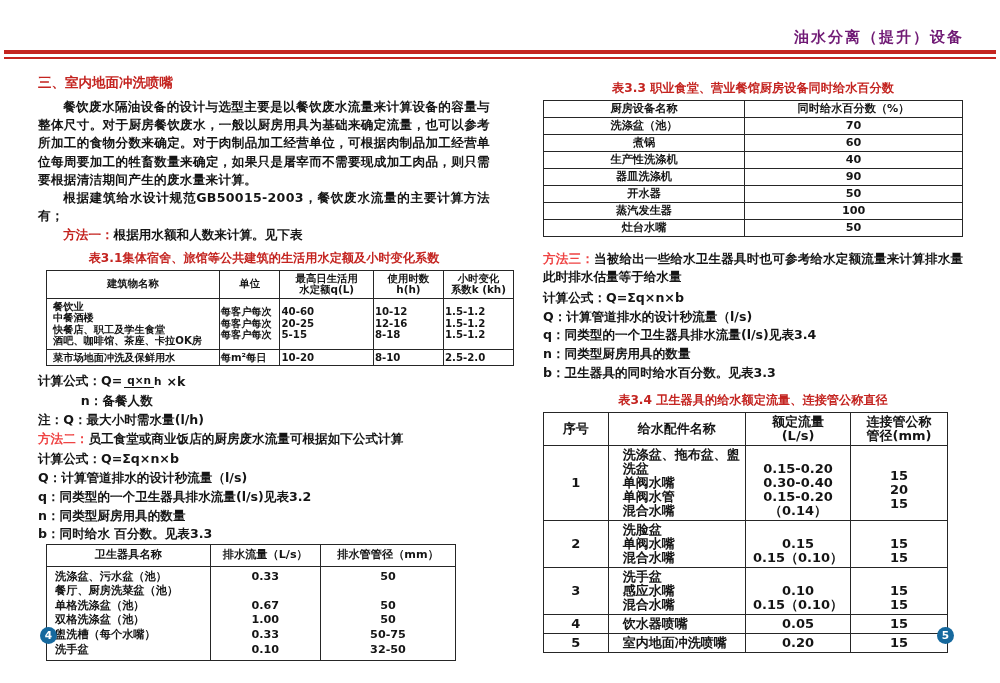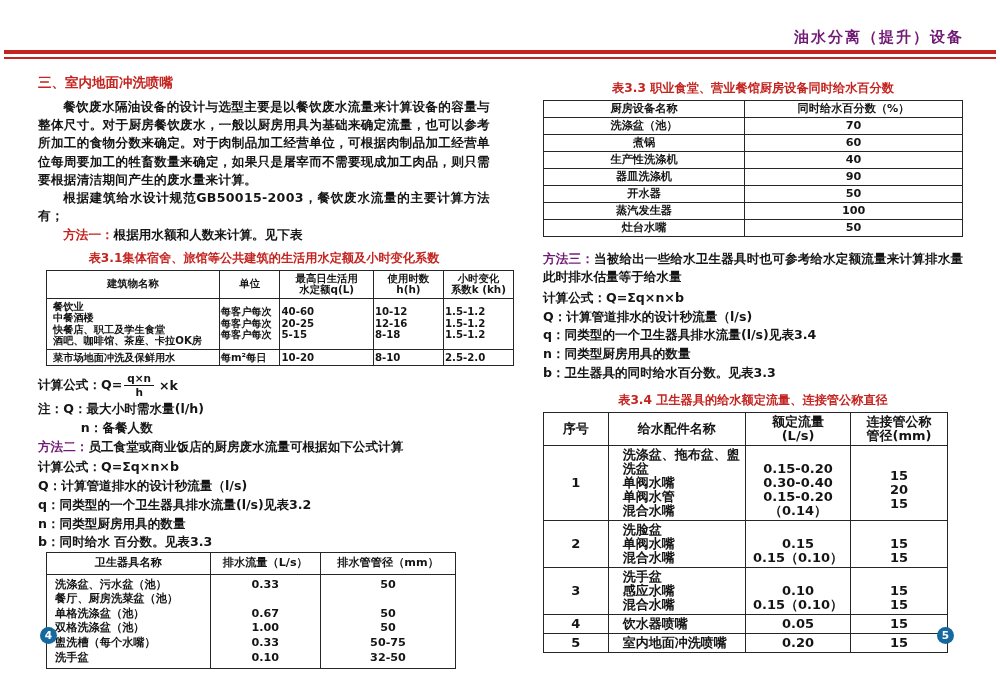--- a/index.html
+++ b/index.html
@@ -14,21 +14,21 @@
   .rule-thin  { position:absolute; top:57px; left:4px; right:4px; height:2px; background:#c42420; }
 
   .col-left  { position:absolute; left:38px;  top:74px; width:452px; }
   .col-right { position:absolute; left:543px; top:80px; width:420px; }
 
   .section-heading { color:#c42420; font-size:13.5px; margin:0 0 6px 0; }
   .body-par { font-size:12.6px; line-height:18.2px; margin:0; text-align:justify; text-indent:2em; letter-spacing:0.3px; }
   .method-line { font-size:12.6px; line-height:18.2px; margin:1px 0 0 0; text-indent:2em; }
   .method-line .mlabel { color:#c42420; }
   .method-par { font-size:12.6px; line-height:18.4px; margin:0 0 2px 0; text-align:justify; text-indent:0; }
-  .method-par .mlabel { color:#701a75; }
+  .method-par .mlabel { color:#ef4444; }
 
   .tbl-title { color:#c42420; text-align:center; font-size:12.2px; margin:5px 0 3px 0; }
 
   table { border-collapse:collapse; table-layout:fixed; }
   th, td { border:1.5px solid #262626; white-space:pre-line; font-weight:700; vertical-align:middle; }
 
   .tbl31 { width:468px; margin-left:8px; font-size:10.2px; line-height:11.5px; }
   .tbl31 th { padding:2px 1px; font-size:10.4px; text-align:center; }
   .tbl31 td { padding:2px 1px; text-align:left; }
   .tbl31 td:first-child { text-align:left; padding-left:6px; }
@@ -40,21 +40,21 @@
 
   .tbl33 { width:420px; font-size:11.2px; line-height:12px; }
   .tbl33 th, .tbl33 td { padding:2px 2px; text-align:center; }
 
   .tbl34 { width:405px; font-size:13px; line-height:14px; }
   .tbl34 th { padding:2px; text-align:center; }
   .tbl34 td { padding:2px; text-align:center; }
   .tbl34 td:nth-child(2) { text-align:left; padding-left:14px; }
 
   .formula-row { display:flex; align-items:center; font-size:12.6px; margin:7px 0 2px 0; }
-  .frac { display:inline-flex; flex-direction:column; text-align:center; font-size:10.5px; line-height:11px; margin:0 2px; }
+  .frac { display:inline-flex; text-align:center; font-size:10.5px; line-height:11px; margin:0 2px; }
   .frac .num { border-bottom:1.4px solid #151515; padding:0 3px 1px 3px; }
   .frac .den { padding-top:1px; }
   .formula-suffix { margin-left:3px; }
 
   .tline { font-size:12.6px; line-height:18.8px; }
   .note-line { font-size:12.6px; line-height:18.8px; }
   .note-indent { padding-left:3.4em; }
 
   .page-num {
     position:absolute; width:17px; height:17px; border-radius:50%;
@@ -131,22 +131,22 @@
       </table>
 
     <div class="formula-row">
       <span>计算公式：Q=</span>
       <span class="frac">
         <span class="num">q×n</span>
         <span class="den">h</span>
       </span>
       <span class="formula-suffix">×k</span>
     </div>
+    <div class="note-line note-indent">n：备餐人数</div>
     <div class="note-line">注：Q：最大小时需水量(l/h)</div>
-    <div class="note-line note-indent">n：备餐人数</div>
 
     <div class="method-par">
       <span class="mlabel">方法二：</span><span>员工食堂或商业饭店的厨房废水流量可根据如下公式计算</span>
     </div>
     <div>
         <div class="tline">计算公式：Q=Σq×n×b</div>
         <div class="tline">Q：计算管道排水的设计秒流量（l/s)</div>
         <div class="tline">q：同类型的一个卫生器具排水流量(l/s)见表3.2</div>
         <div class="tline">n：同类型厨房用具的数量</div>
         <div class="tline">b：同时给水 百分数。见表3.3</div>

